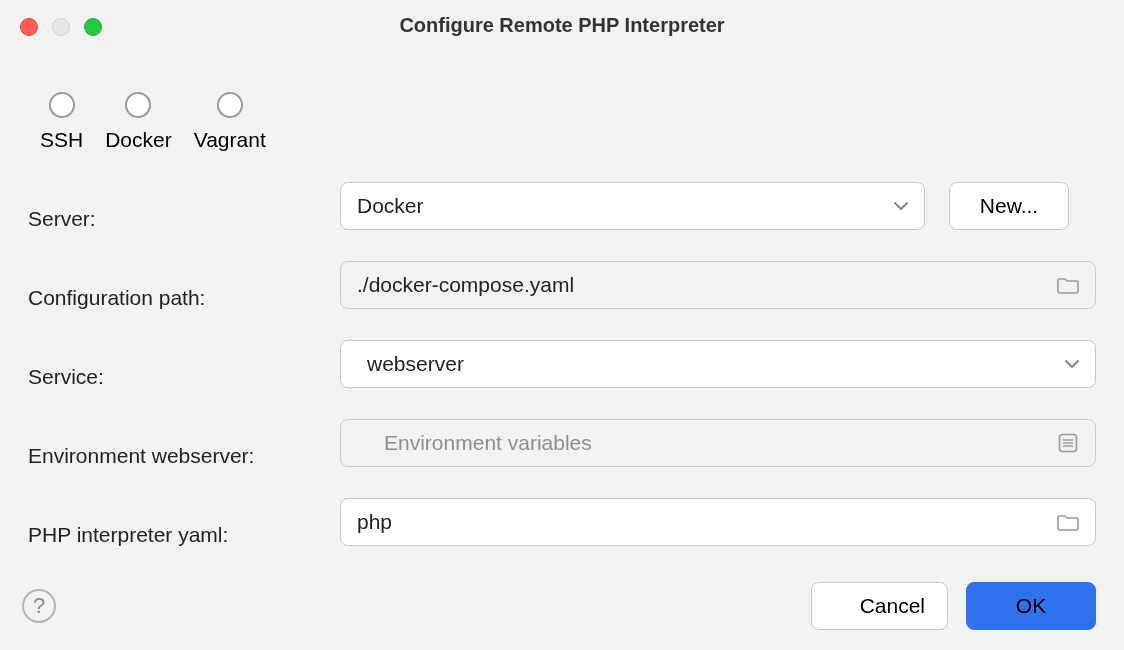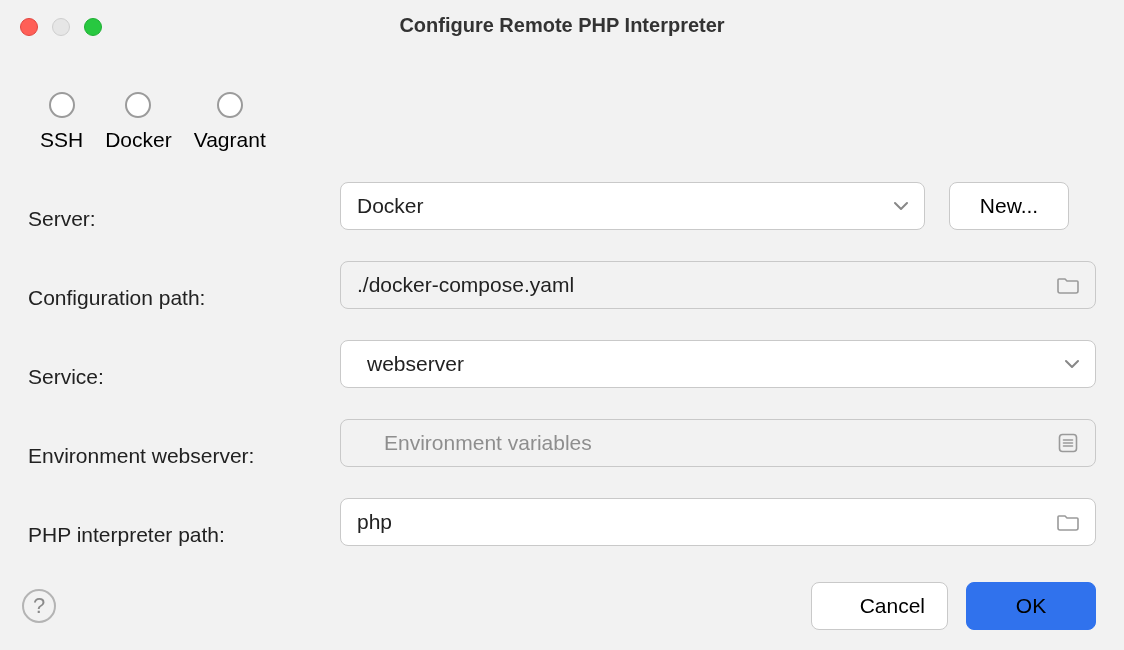--- a/index.html
+++ b/index.html
@@ -255,21 +255,21 @@
             <svg width="22" height="22" viewBox="0 0 22 22" fill="none">
               <rect x="2.5" y="2.5" width="17" height="17" rx="3" stroke="#9a9a9a" stroke-width="1.6"></rect>
               <line x1="6.5" y1="8" x2="15.5" y2="8" stroke="#9a9a9a" stroke-width="1.6" stroke-linecap="round"></line>
               <line x1="6.5" y1="11" x2="15.5" y2="11" stroke="#9a9a9a" stroke-width="1.6" stroke-linecap="round"></line>
               <line x1="6.5" y1="14" x2="15.5" y2="14" stroke="#9a9a9a" stroke-width="1.6" stroke-linecap="round"></line>
             </svg>
           </span>
         </div>
       </div>
 
-      <div class="label">PHP interpreter path:</div>
+      <div class="label">PHP interpreter yaml:</div>
       <div class="row">
         <div class="input">
           <span class="val">php</span>
           <span class="icon-right">
             <svg width="22" height="18" viewBox="0 0 22 18" fill="none">
               <path d="M2 3 h6 l2 2 h10 a1 1 0 0 1 1 1 v9 a2 2 0 0 1 -2 2 H3 a2 2 0 0 1 -2 -2 V4 a1 1 0 0 1 1 -1 z" stroke="#9a9a9a" stroke-width="1.6"></path>
             </svg>
           </span>
         </div>
       </div>

